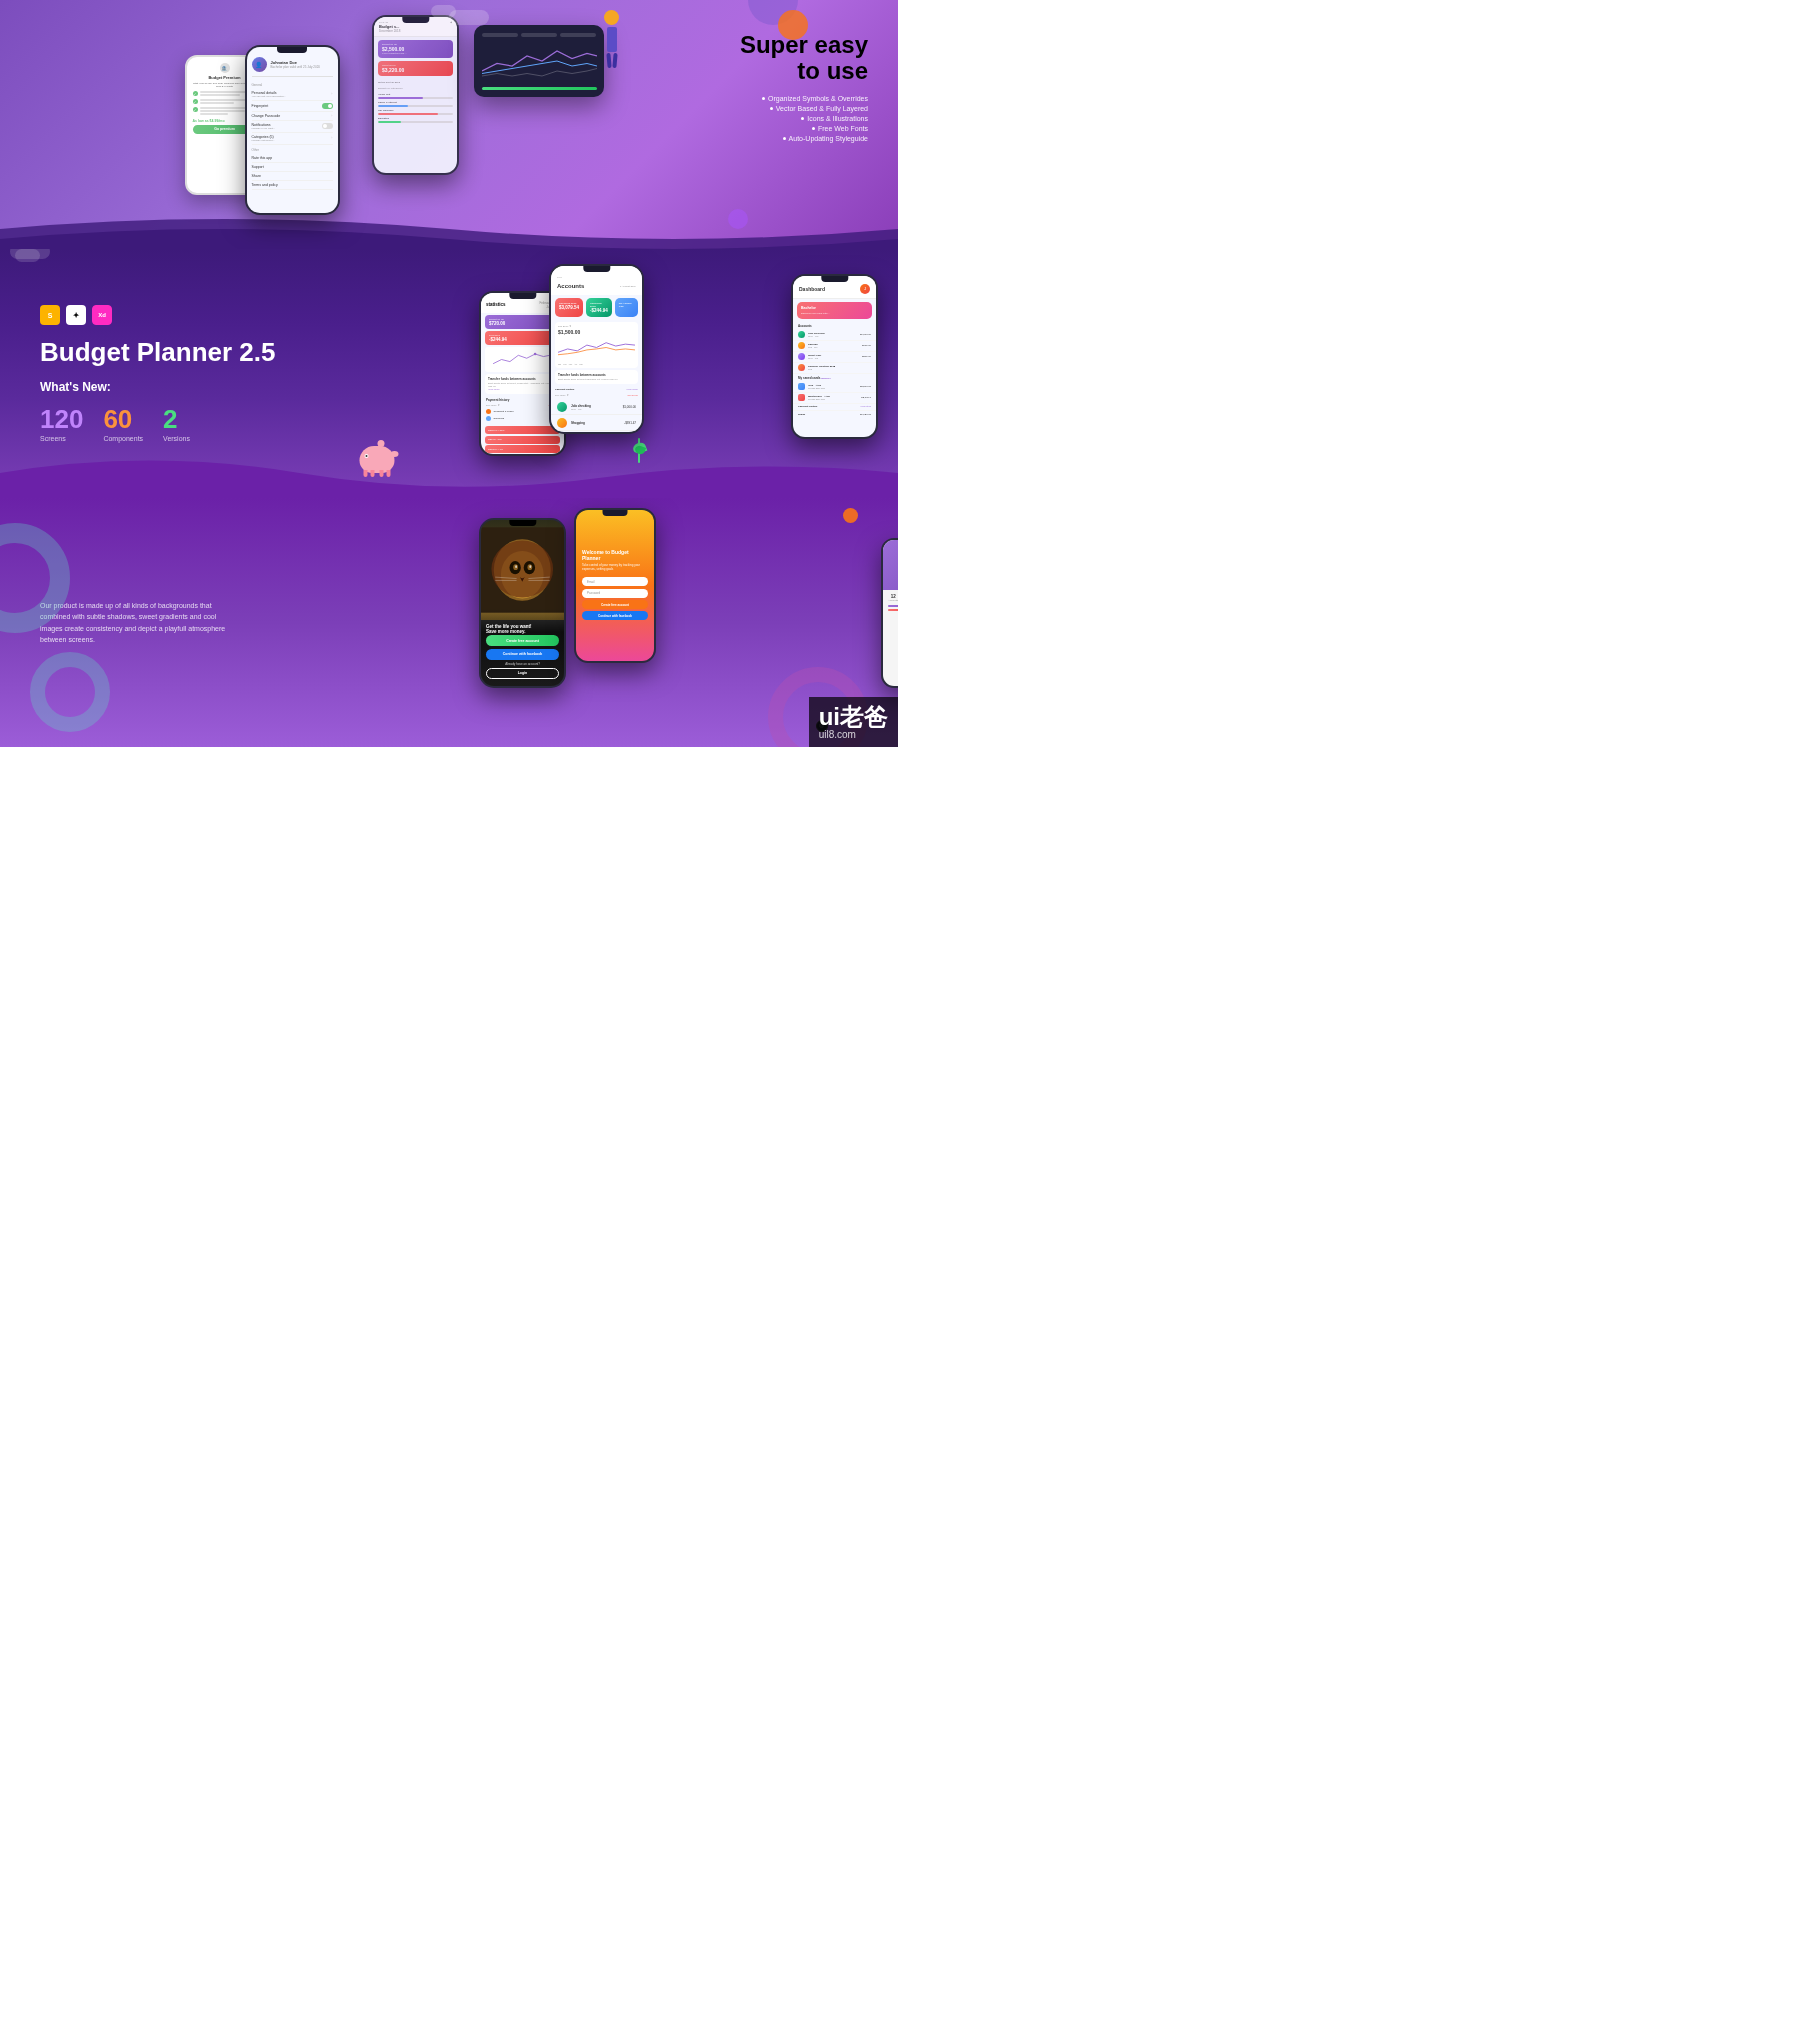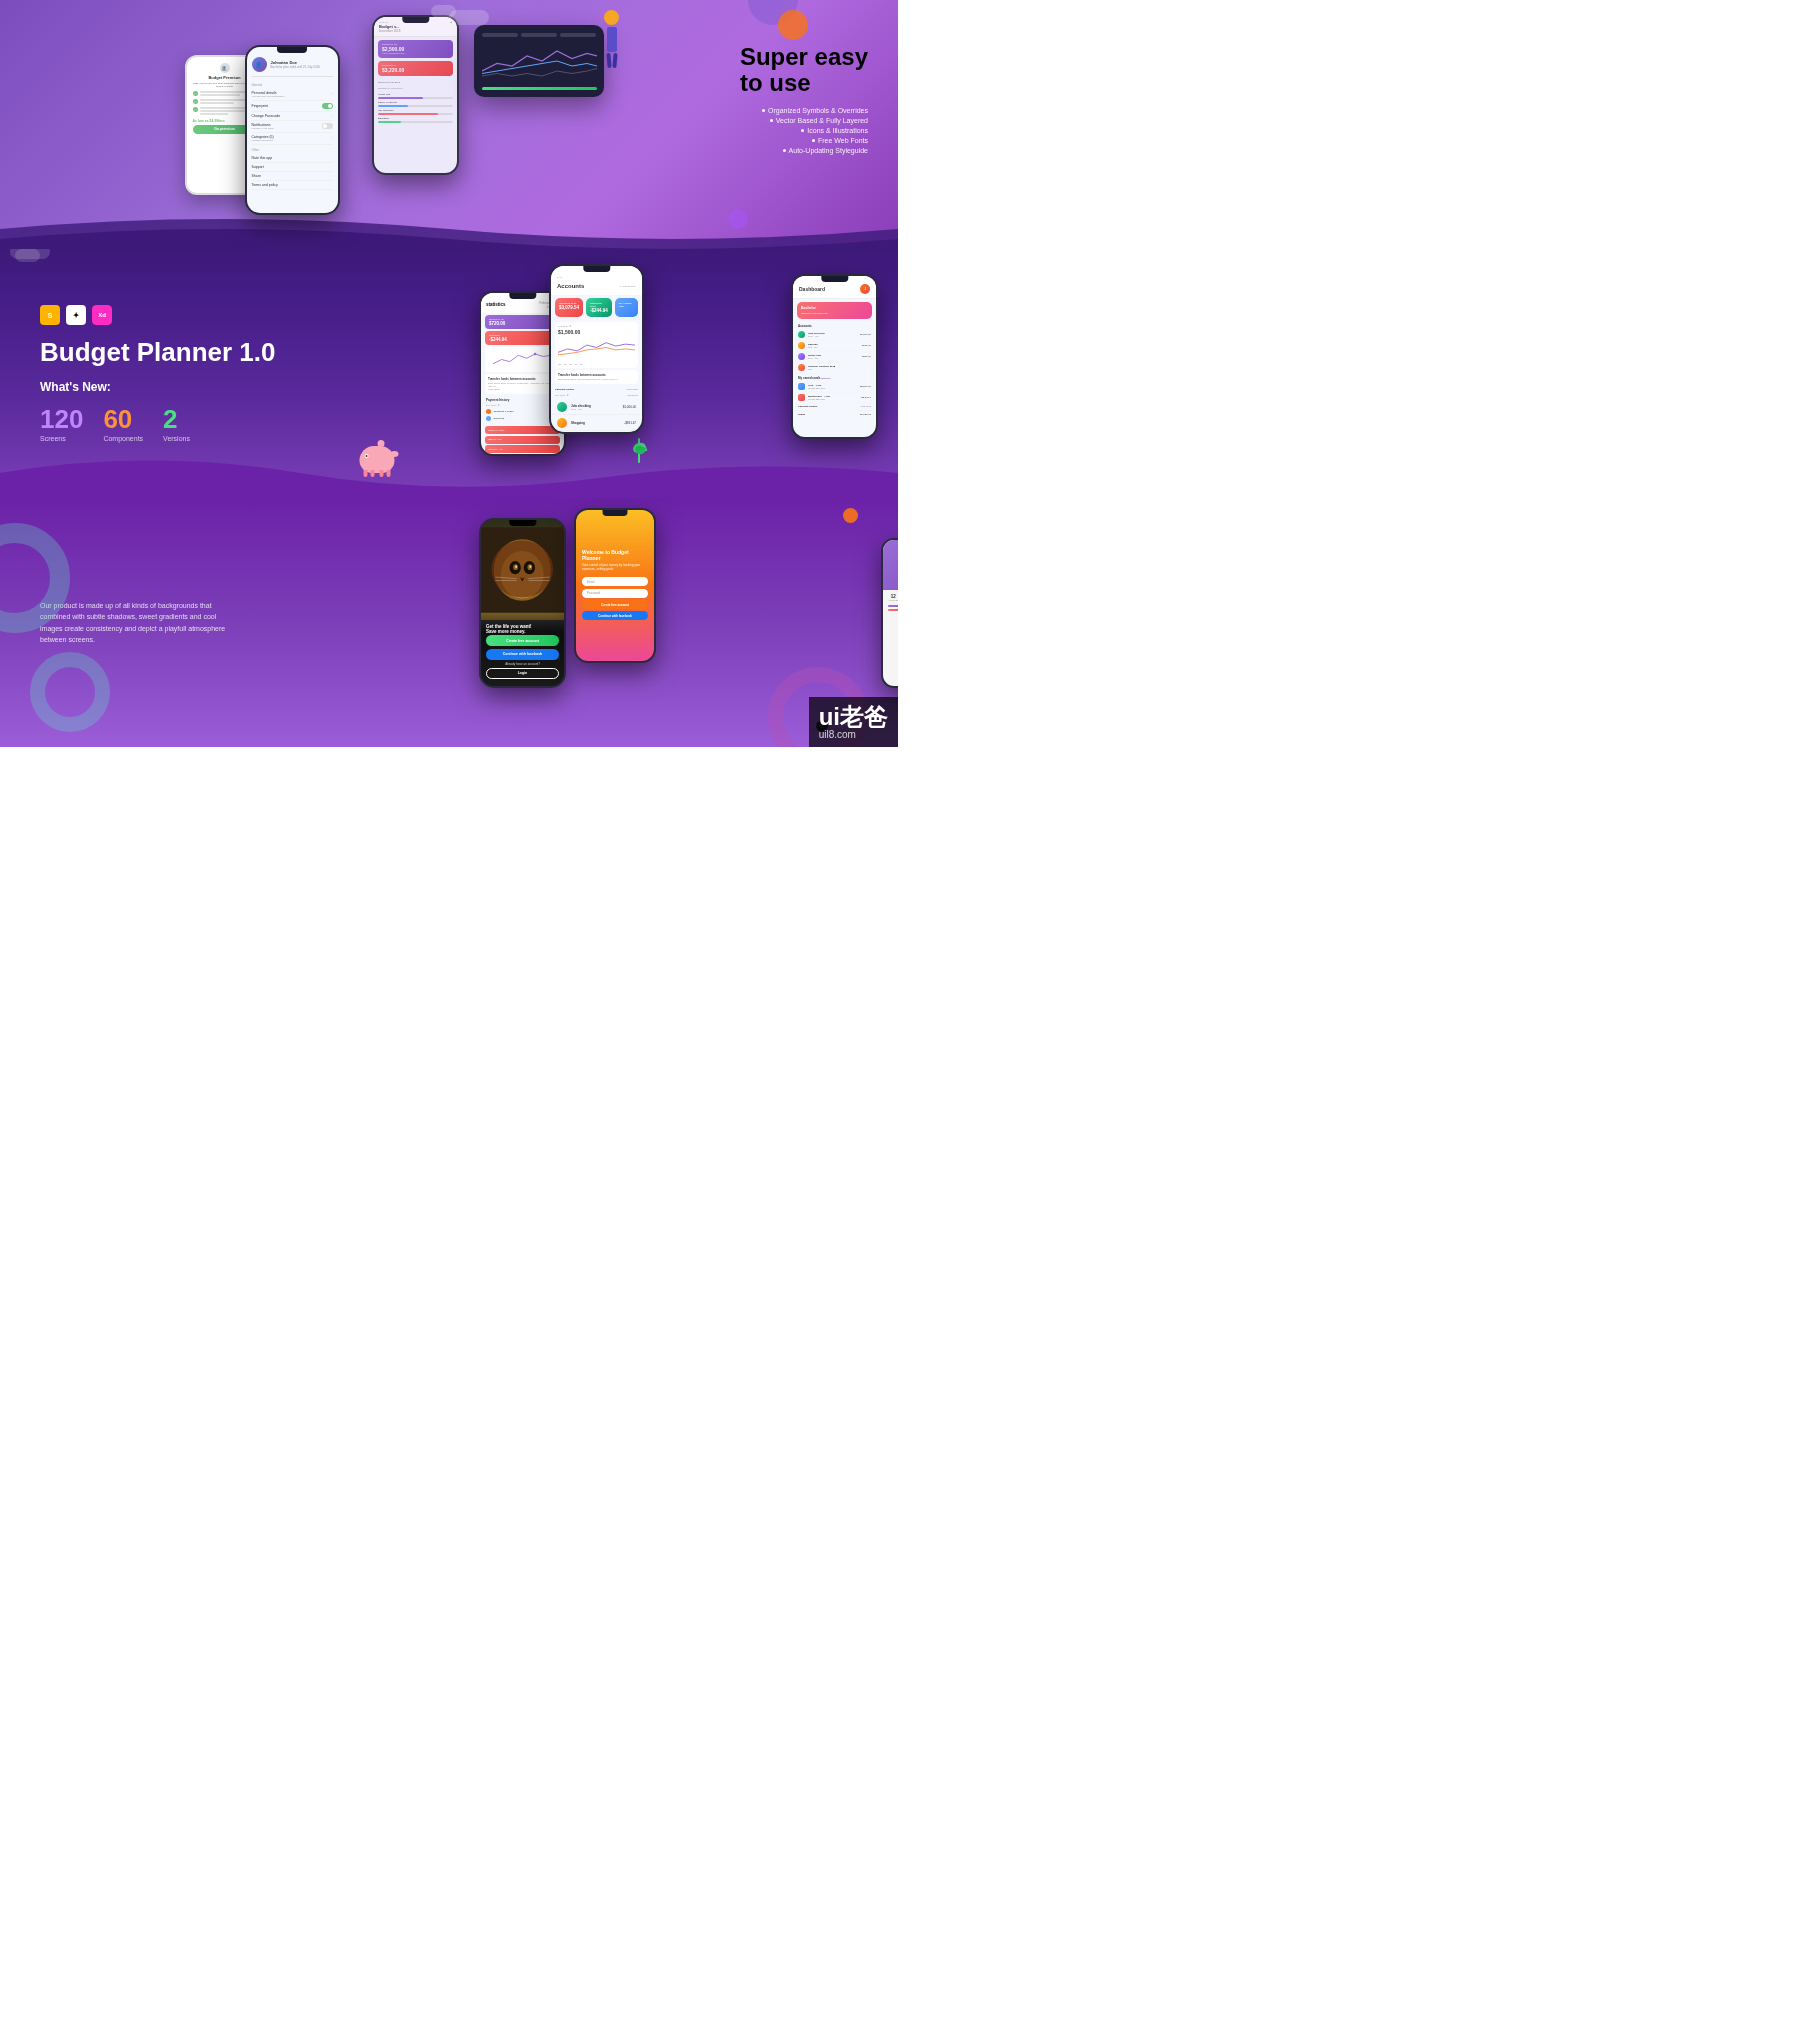--- a/index.html
+++ b/index.html
@@ -1046,21 +1046,21 @@
 
         <div style="width:15px;height:15px;background:#f5a623;border-radius:50%;margin:0 auto 2px;"></div>
         <div style="width:10px;height:25px;background:#5b4cc7;margin:0 auto;border-radius:2px;"></div>
         <div style="display:flex;justify-content:center;gap:2px;margin-top:1px;">
           <div style="width:4px;height:15px;background:#3b2fa0;border-radius:2px;transform:rotate(-5deg);"></div>
           <div style="width:4px;height:15px;background:#3b2fa0;border-radius:2px;transform:rotate(5deg);"></div>
         </div>
       </div>
     </div>
 
-    <div style="position:absolute;right:30px;top:44px;text-align:left;">
+    <div style="position:absolute;right:30px;top:32px;text-align:right;">
       <div class="super-easy-title">Super easy<br>to use</div>
       <ul class="feature-list">
         <li>
             <span class="bullet-dot"></span>
             <span>Organized Symbols &amp; Overrides</span>
           </li>
         <li>
             <span class="bullet-dot"></span>
             <span>Vector Based &amp; Fully Layered</span>
           </li>
@@ -1093,21 +1093,21 @@
 
   <div style="position:absolute;top:-5px;left:10px;width:40px;height:15px;background:rgba(255,255,255,0.15);border-radius:10px;"></div>
   <div style="position:absolute;top:0px;left:15px;width:25px;height:12.5px;background:rgba(255,255,255,0.15);border-radius:7.5px;"></div>
 
   <div class="section2-left">
     <div class="tool-icons">
       <div class="tool-icon sketch-icon">S</div>
       <div class="tool-icon figma-icon">✦</div>
       <div class="tool-icon xd-icon">Xd</div>
     </div>
-    <div class="budget-planner-title">Budget Planner 1.0</div>
+    <div class="budget-planner-title">Budget Planner 2.5</div>
     <div class="whats-new">What's New:</div>
     <div class="stats-row">
       <div class="stat-item">
         <div class="stat-number purple-num">120</div>
         <div class="stat-label">Screens</div>
       </div>
       <div class="stat-item">
         <div class="stat-number orange-num">60</div>
         <div class="stat-label">Components</div>
       </div>

